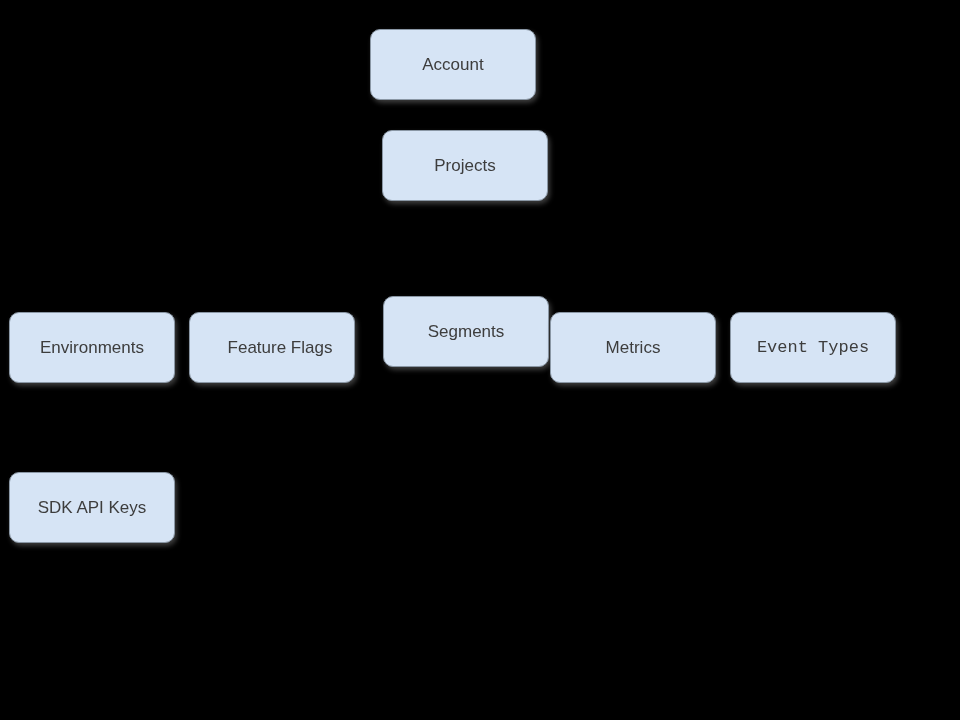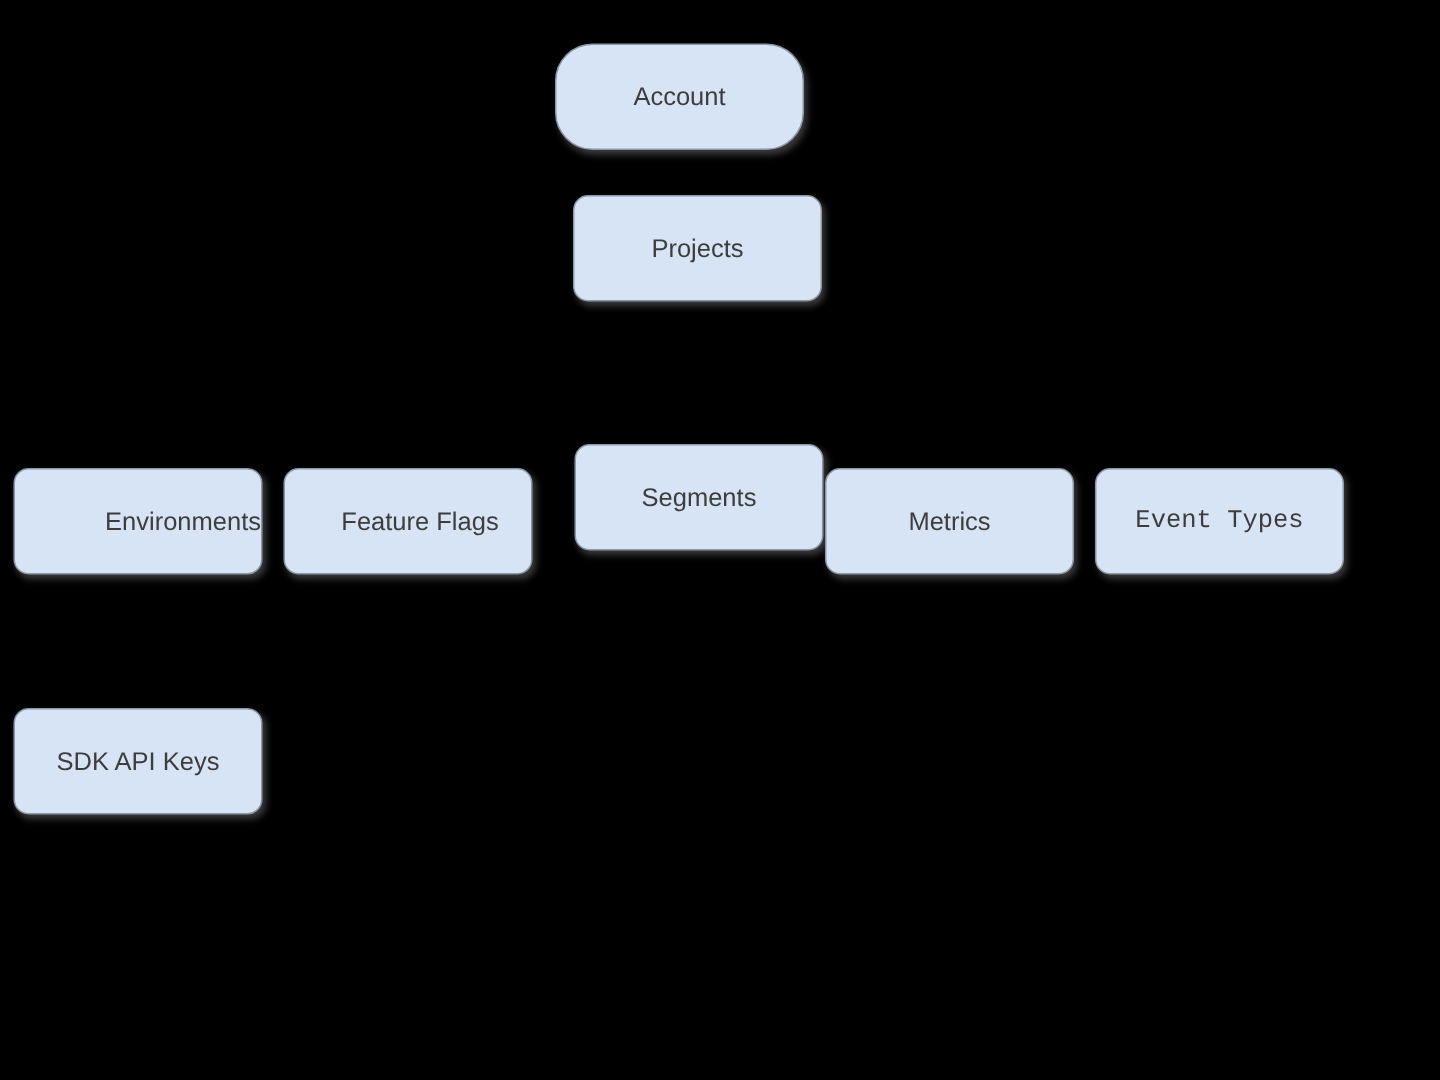--- a/index.html
+++ b/index.html
@@ -33,23 +33,23 @@
     align-items: center;
     justify-content: center;
   }
   .node .label {
     color: var(--node-text);
     font-size: 17px;
     line-height: 1;
     text-align: center;
     white-space: nowrap;
   }
-  .n-account       { left: 370px; top: 29px; border-radius: 25px;  }
+  .n-account       { left: 370px; top: 29px;  }
   .n-projects      { left: 370px; top: 130px; margin-left: 12px; }
-  .n-environments  { left: 9px;   top: 312px; justify-content: flex-end; }
+  .n-environments  { left: 9px;   top: 312px; }
   .n-feature-flags { left: 189px; top: 312px; padding-left: 16px; }
   .n-segments      { left: 370px; top: 296px; margin-left: 13px; }
   .n-metrics       { left: 550px; top: 312px; justify-content: center; }
   .n-event-types   { left: 730px; top: 312px; font-family: Liberation Mono, monospace; }
   .n-sdk-api-keys  { left: 9px;   top: 472px; }
 </style>
 </head>
 <body>
 
 <div class="canvas">

